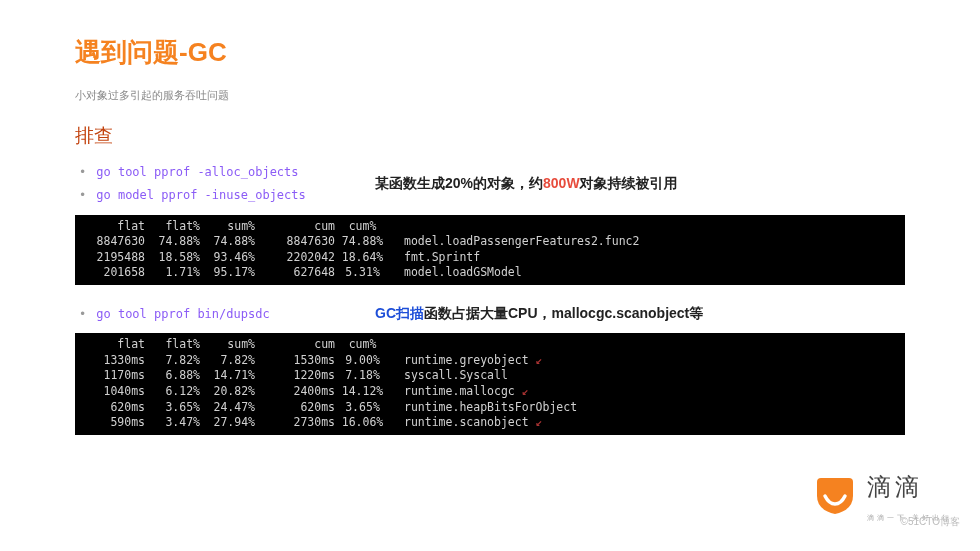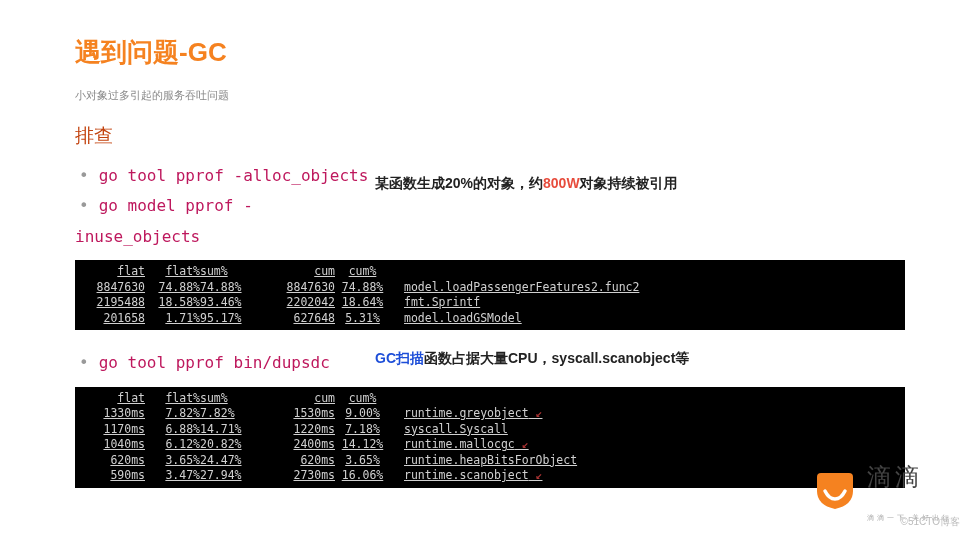--- a/index.html
+++ b/index.html
@@ -33,22 +33,22 @@
   .bullet-row {
     display: flex;
     align-items: flex-start;
     margin-bottom: 8px;
   }
   .bullet-group {
     width: 300px;
   }
   .bullet {
     font-family: Menlo, Consolas, monospace;
-    font-size: 16px;
-    color: #be185d;
+    font-size: 12px;
+    color: #8b5cf6;
     line-height: 1.9;
   }
   .bullet::before {
     content: "•";
     color: #999;
     margin-right: 10px;
     margin-left: 4px;
   }
   .annotation {
     font-size: 14px;
@@ -71,24 +71,24 @@
     font-family: Menlo, Consolas, monospace;
     font-size: 11.5px;
     line-height: 1.35;
     padding: 4px 0;
     margin-top: 8px;
     margin-bottom: 18px;
     white-space: pre;
     overflow: hidden;
     position: relative;
   }
-  .terminal .row { display: flex; text-decoration: underline; }
+  .terminal .row { display: flex; }
   .terminal .c1 { width: 70px; text-align: right; }
   .terminal .c2 { width: 55px; text-align: right; }
-  .terminal .c3 { width: 55px; }
+  .terminal .c3 { width: 55px; text-align: right; }
   .terminal .c4 { width: 80px; text-align: right; }
   .terminal .c5 { width: 55px; text-align: center; }
   .terminal .c6 { padding-left: 14px; text-align: left; }
   .arrow {
     color: #a33;
     font-weight: bold;
   }
 
   .logo-area {
     position: absolute;
@@ -100,21 +100,21 @@
   }
   .logo-shape {
     width: 44px;
     height: 38px;
     position: relative;
   }
   .logo-shape svg { width: 44px; height: 38px; }
   .logo-text {
     display: flex;
     flex-direction: column;
-    gap: 20px;
+    gap: 10px;
   }
   .logo-main {
     font-size: 24px;
     color: #444;
     letter-spacing: 4px;
     font-weight: 400;
   }
   .logo-tag {
     font-size: 7px;
     color: #aaa;
@@ -146,21 +146,21 @@
     </div>
   </div>
 
   <div class="terminal" id="term1"><div class="row"><span class="c1">flat</span><span class="c2">flat%</span><span class="c3">sum%</span><span class="c4">cum</span><span class="c5">cum%</span><span class="c6"></span></div><div class="row"><span class="c1">8847630</span><span class="c2">74.88%</span><span class="c3">74.88%</span><span class="c4">8847630</span><span class="c5">74.88%</span><span class="c6">model.loadPassengerFeatures2.func2</span></div><div class="row"><span class="c1">2195488</span><span class="c2">18.58%</span><span class="c3">93.46%</span><span class="c4">2202042</span><span class="c5">18.64%</span><span class="c6">fmt.Sprintf</span></div><div class="row"><span class="c1">201658</span><span class="c2">1.71%</span><span class="c3">95.17%</span><span class="c4">627648</span><span class="c5">5.31%</span><span class="c6">model.loadGSModel</span></div></div>
 
   <div class="bullet-row">
     <div class="bullet-group">
       <div class="bullet">go tool pprof bin/dupsdc</div>
     </div>
     <div class="annotation2">
-      <span class="orange">GC扫描</span><span>函数占据大量CPU，syscall.scanobject等</span>
+      <span class="orange">GC扫描</span><span>函数占据大量CPU，mallocgc.scanobject等</span>
     </div>
   </div>
 
   <div class="terminal" id="term2"><div class="row"><span class="c1">flat</span><span class="c2">flat%</span><span class="c3">sum%</span><span class="c4">cum</span><span class="c5">cum%</span><span class="c6"></span></div><div class="row"><span class="c1">1330ms</span><span class="c2">7.82%</span><span class="c3">7.82%</span><span class="c4">1530ms</span><span class="c5">9.00%</span><span class="c6">runtime.greyobject</span><span class="arrow"> ↙</span></div><div class="row"><span class="c1">1170ms</span><span class="c2">6.88%</span><span class="c3">14.71%</span><span class="c4">1220ms</span><span class="c5">7.18%</span><span class="c6">syscall.Syscall</span></div><div class="row"><span class="c1">1040ms</span><span class="c2">6.12%</span><span class="c3">20.82%</span><span class="c4">2400ms</span><span class="c5">14.12%</span><span class="c6">runtime.mallocgc</span><span class="arrow"> ↙</span></div><div class="row"><span class="c1">620ms</span><span class="c2">3.65%</span><span class="c3">24.47%</span><span class="c4">620ms</span><span class="c5">3.65%</span><span class="c6">runtime.heapBitsForObject</span></div><div class="row"><span class="c1">590ms</span><span class="c2">3.47%</span><span class="c3">27.94%</span><span class="c4">2730ms</span><span class="c5">16.06%</span><span class="c6">runtime.scanobject</span><span class="arrow"> ↙</span></div></div>
 </div>
 
 <div class="logo-area">
   <div class="logo-shape">
     <svg viewBox="0 0 44 38">
       <path d="M4,4 Q4,0 8,0 L36,0 Q40,0 40,4 L40,18 Q40,32 22,36 Q4,32 4,18 Z" fill="#f58220"></path>

